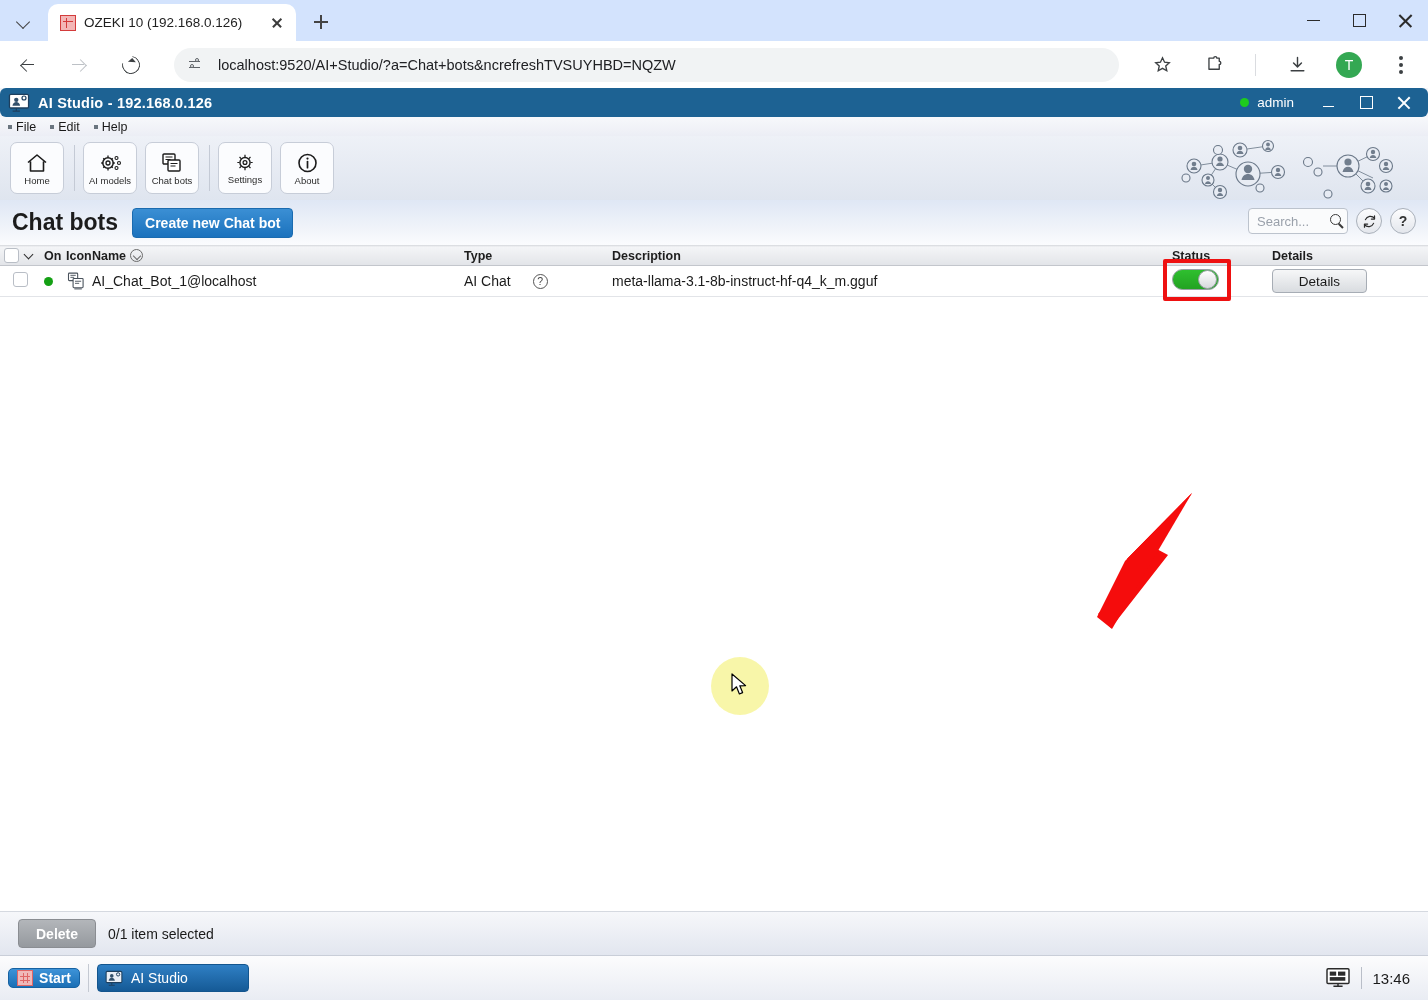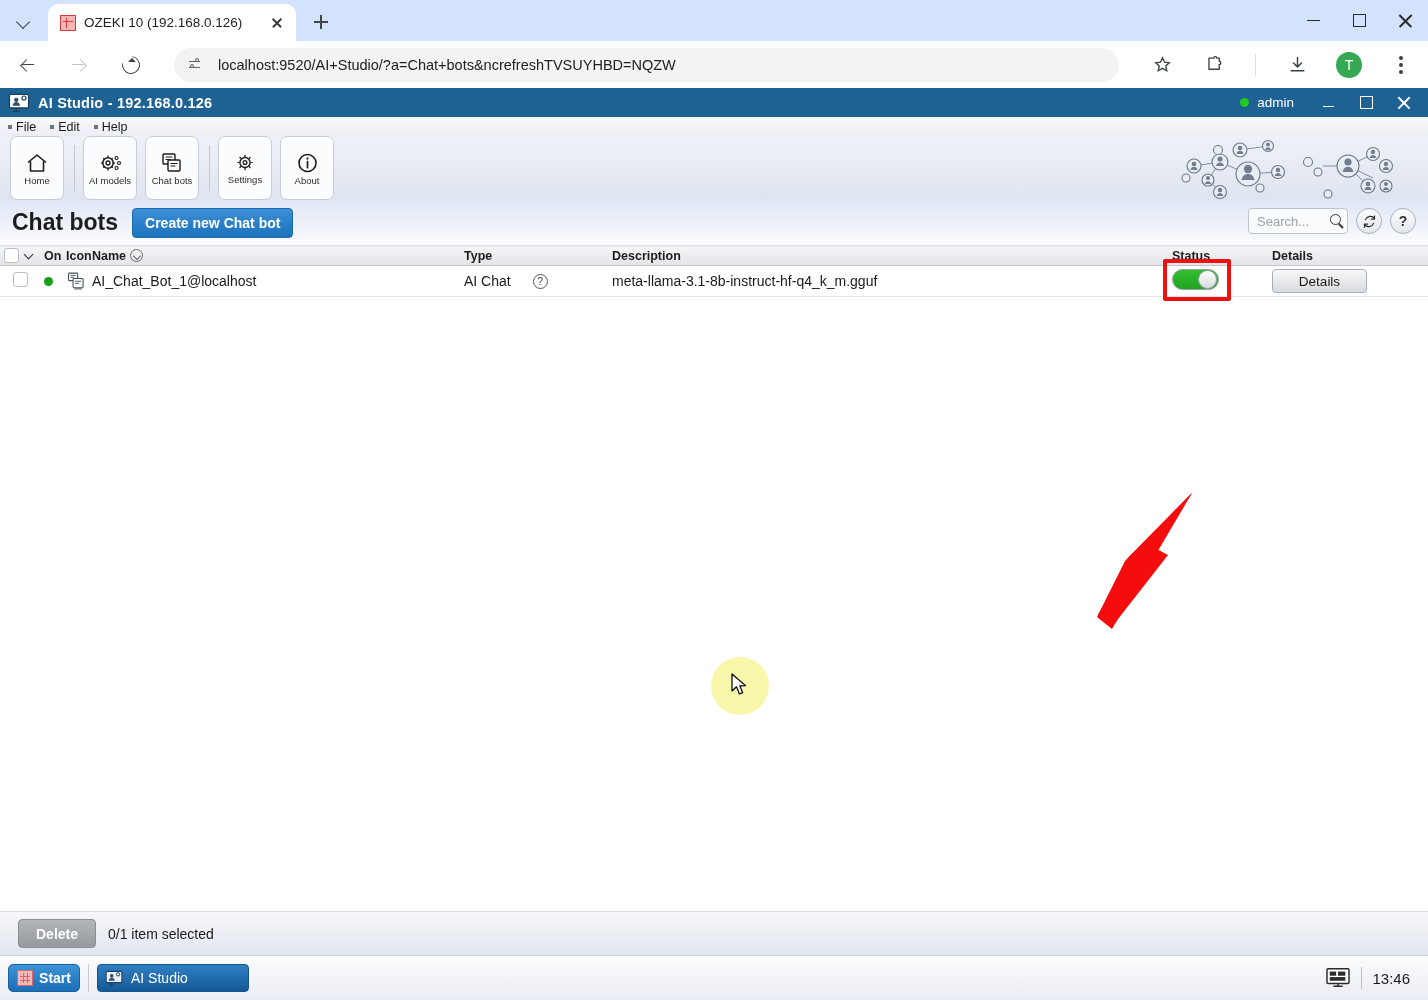--- a/index.html
+++ b/index.html
@@ -115,21 +115,21 @@
   }
   .kebab { width:4px; height:4px; border-radius:50%; background:#3c4043; position:relative;}
   .kebab:before,.kebab:after{content:"";position:absolute;left:0;width:4px;height:4px;border-radius:50%;background:#3c4043;}
   .kebab:before{top:-7px;} .kebab:after{top:7px;}
 
   
   .app { position:absolute; left:0; top:88px; width:1428px; height:912px; background:#f3f4f8; }
 
   .app-titlebar {
     height:29px; background:#1d6293; display:flex; align-items:center;
-    padding-left:8px; color:#fff; position:relative;
+    padding-left:8px; color:#fff; position:relative;border-radius:6px;
   }
   .app-logo { width:22px; height:20px; margin-right:8px; flex:none; }
   .app-title { font-size:14.5px; font-weight:bold; letter-spacing:.2px;}
   .app-right { position:absolute; right:6px; top:0; height:29px; display:flex; align-items:center; gap:2px;}
   .admin-dot { width:9px; height:9px; border-radius:50%; background:#1ecb1e; margin-right:6px;}
   .admin-name { font-size:13.5px; color:#ffffff; margin-right:14px;}
   .awc { width:36px; height:29px; display:flex; align-items:center; justify-content:center; position:relative;}
   .awc-min:before{content:"";width:11px;height:1.6px;background:#fff;display:block;margin-top:8px;}
   .awc-max:before{content:"";width:11px;height:11px;border:1.6px solid #fff;display:block;}
   .awc-close:before,.awc-close:after{content:"";position:absolute;left:10px;top:14px;width:16px;height:1.8px;background:#fff;}
@@ -142,21 +142,21 @@
   .menu-item { font-size:12.5px; color:#1a1a1a; display:flex; align-items:center; gap:4px;}
   .menu-bullet { width:4px; height:4px; background:#6a757f; display:inline-block;}
 
   .ribbon {
     height:64px; position:relative;
     background: linear-gradient(#eef1f7, #dfe5ef);
     display:flex; align-items:center; padding-left:10px; gap:0;
     overflow:hidden;
   }
   .rb-btn {
-    width:54px; height:64px; background:#fbfcfe; border:1px solid #c7cdd8; border-radius:7px;
+    width:54px; height:52px; background:#fbfcfe; border:1px solid #c7cdd8; border-radius:7px;
     display:flex; flex-direction:column; align-items:center; justify-content:center; gap:1px;
     margin-right:8px;
   }
   .rb-label { font-size:9.5px; color:#2b2b2b; line-height:1;}
   .rb-sep { width:1px; height:46px; background:#c4cad5; margin:0 8px 0 2px;}
   .net-graphic { position:absolute; right:0; top:0; height:64px; width:260px; opacity:.85; }
 
   
   .page { background:#ffffff; height: 800px; position:relative; }
   .page-head {
@@ -252,21 +252,21 @@
     display:flex; align-items:center; justify-content:center;
   }
   .sel-text { font-size:14px; color:#1a1a1a; }
 
   .taskbar {
     position:absolute; left:0; bottom:0; width:1428px; height:45px;
     background:linear-gradient(#fcfcfd,#e9ecf3); border-top:1px solid #c9ced8;
     display:flex; align-items:center; padding:0 8px; gap:8px;
   }
   .start-btn {
-    width:72px; height:28px; border-radius:5px; background:linear-gradient(#3d93d8,#1b6fb5);
+    width:72px; height:20px; border-radius:5px; background:linear-gradient(#3d93d8,#1b6fb5);
     border:1px solid #1762a2; display:flex; align-items:center; justify-content:center; gap:6px;
     color:#fff; font-size:14px; font-weight:bold;
   }
   .start-ico { width:16px; height:16px; border:1.5px solid #e06666; background:#f0b9b9; position:relative; flex:none;}
   .start-ico:before{
     content:""; position:absolute; inset:2px;
     background:
       linear-gradient(to right, transparent 32%, #e06666 32%, #e06666 42%, transparent 42%, transparent 66%, #e06666 66%, #e06666 76%, transparent 76%),
       linear-gradient(to bottom, transparent 32%, #e06666 32%, #e06666 42%, transparent 42%, transparent 66%, #e06666 66%, #e06666 76%, transparent 76%);
   }

